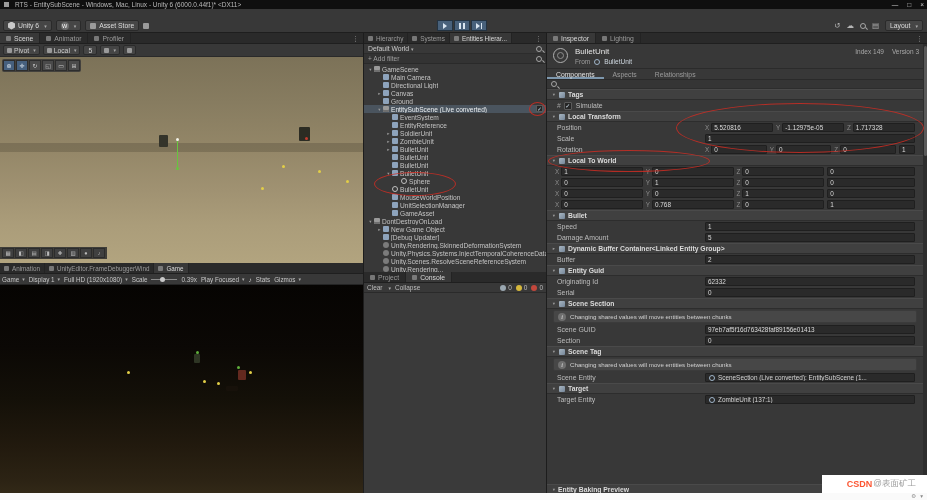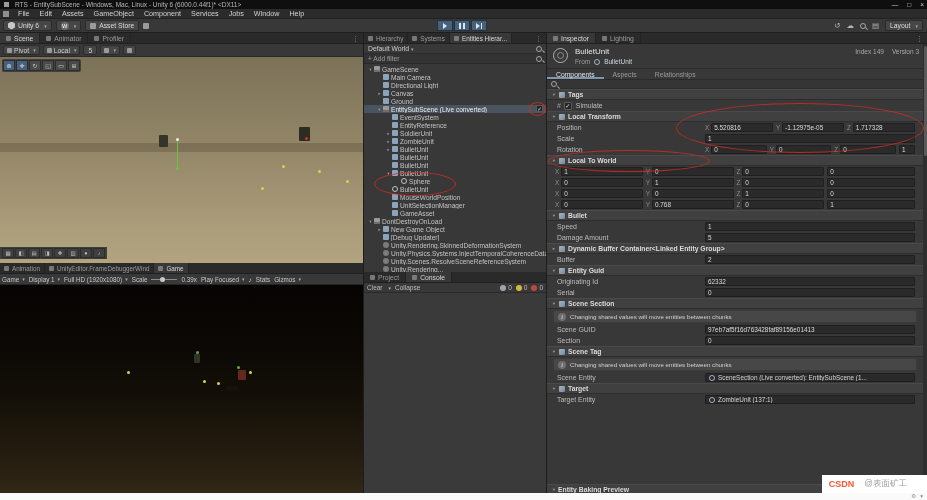--- a/index.html
+++ b/index.html
@@ -136,52 +136,40 @@
 .refbox{flex:1;min-width:0;display:flex;align-items:center;gap:3px;background:#2a2a2a;border:1px solid #1f1f1f;border-radius:1px;height:9px;padding:0 3px;color:#d5d5d5;font-size:6.4px;white-space:nowrap;overflow:hidden}
 .ref-ico{flex:none;width:6px;height:6px;border:1px solid #9fb4c8;border-radius:50%}
 .ref-text{overflow:hidden}
 .insp-spacer{height:79px}
 .insp-scrollbar{position:absolute;right:0;top:11px;width:4px;bottom:0;background:#2e2e2e}
 .insp-scrollbar .thumb{position:absolute;left:.5px;top:2px;width:3px;height:110px;background:#5a5a5a;border-radius:2px}
 
 
 .footer{position:absolute;left:0;top:493px;width:100%;height:7px;background:#fafafa;z-index:8;display:flex;align-items:center;justify-content:flex-end;gap:4px;padding-right:4px}
 .f-ico{color:#8a8a8a;font-size:5.5px;line-height:7px}
-.watermark{position:absolute;left:822px;top:475px;width:105px;height:18px;background:#fff;z-index:9;display:flex;align-items:center;justify-content:flex-end;gap:10px;padding-right:20px}
+.watermark{position:absolute;left:822px;top:475px;width:105px;height:18px;background:#fff;z-index:9;display:flex;align-items:center;justify-content:flex-end;gap:1px;padding-right:11px}
 .wm-brand{color:#fc5531;font-weight:bold;font-size:9px}
 .wm-user{color:#9b9b9b;font-size:8.5px}
 .red-ellipse{position:absolute;border:1.5px solid rgba(205,45,35,.85);border-radius:50%;z-index:20;pointer-events:none}
 </style>
 </head>
 <body>
 
 <div class="screen">
 
   <div class="titlebar">
     <span class="app-icon"></span>
     <span>RTS - EntitySubScene - Windows, Mac, Linux - Unity 6 (6000.0.44f1)* &lt;DX11&gt;</span>
     <span class="win-btns">
       <span>—</span>
       <span>□</span>
       <span>×</span>
     </span>
   </div>
 
-  <div class="menubar">
-    <span class="menu-cube"></span>
-  <span class="menu-item">File</span>
-      <span class="menu-item">Edit</span>
-      <span class="menu-item">Assets</span>
-      <span class="menu-item">GameObject</span>
-      <span class="menu-item">Component</span>
-      <span class="menu-item">Services</span>
-      <span class="menu-item">Jobs</span>
-      <span class="menu-item">Window</span>
-      <span class="menu-item">Help</span>
-    </div>
 
   <div class="toolbar">
     <div class="tb-left">
       <div class="tb-chip">
         <span class="hexagon"></span>
         <span>Unity 6</span>
         <span class="dd">▾</span>
       </div>
       <div class="tb-chip">
         <span class="avatar">W</span>

